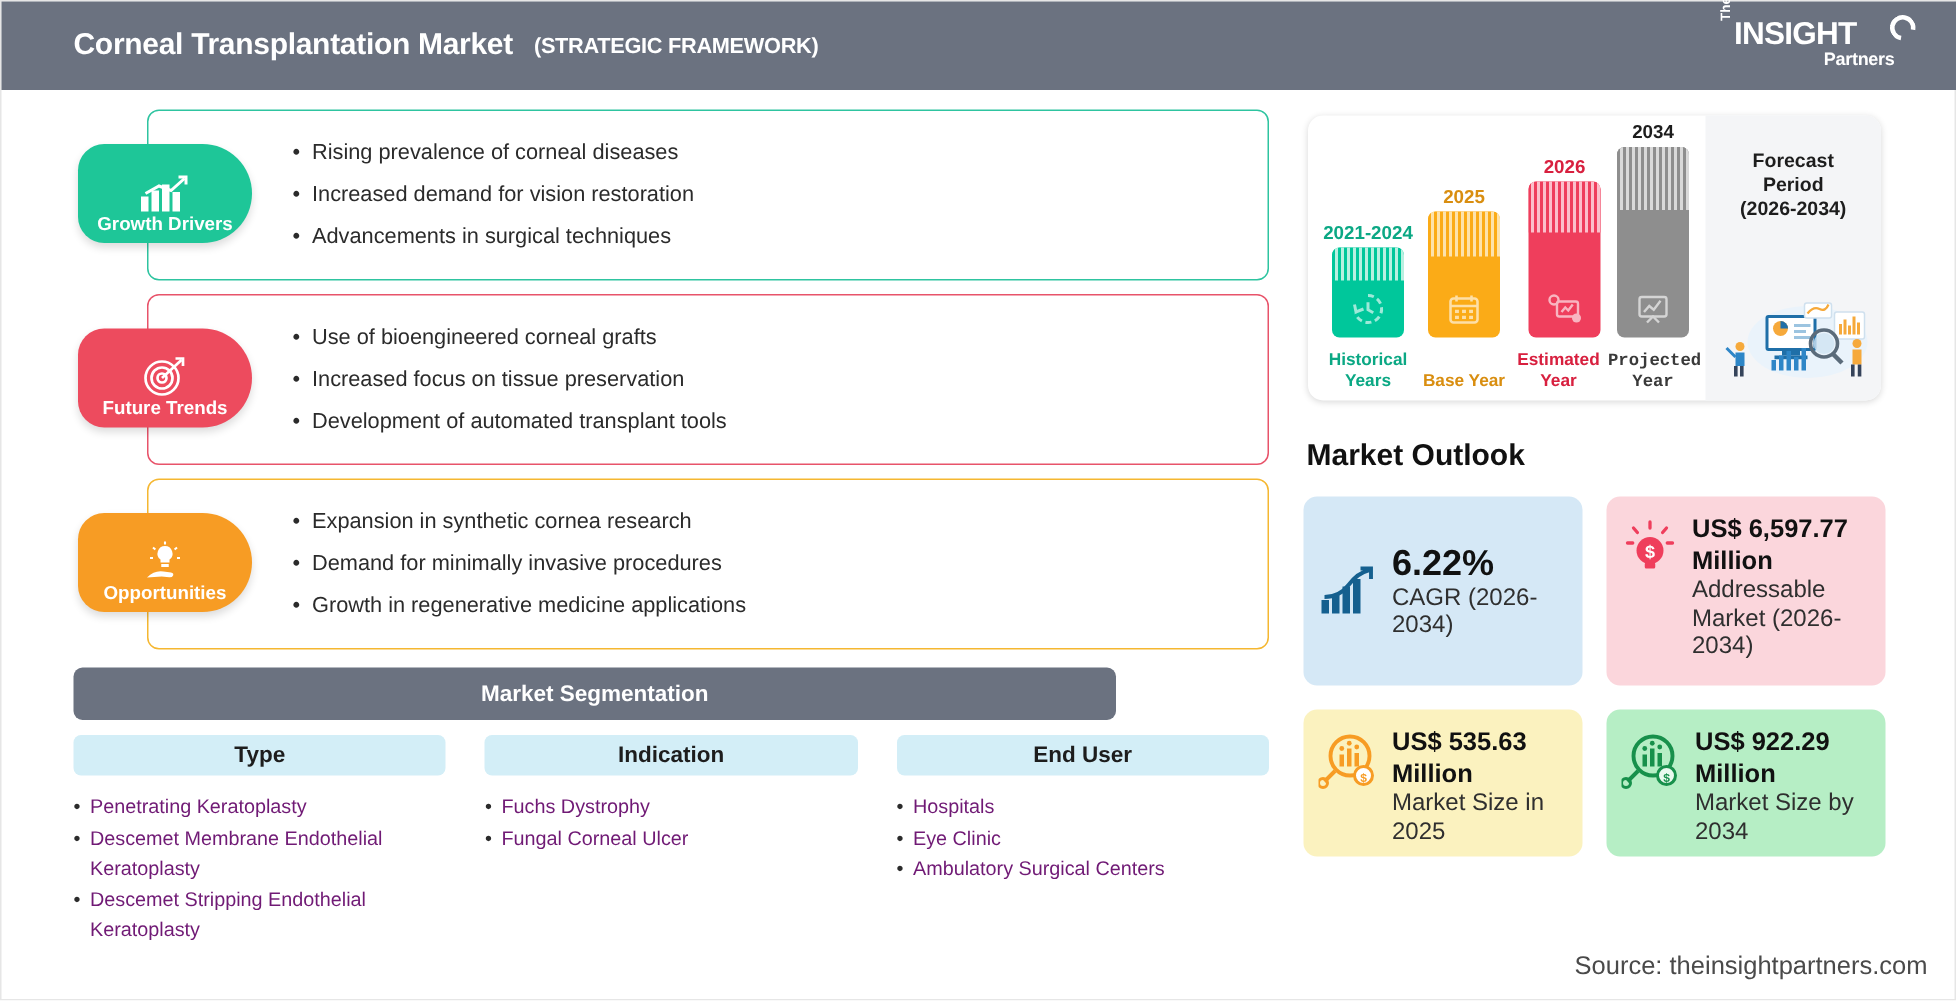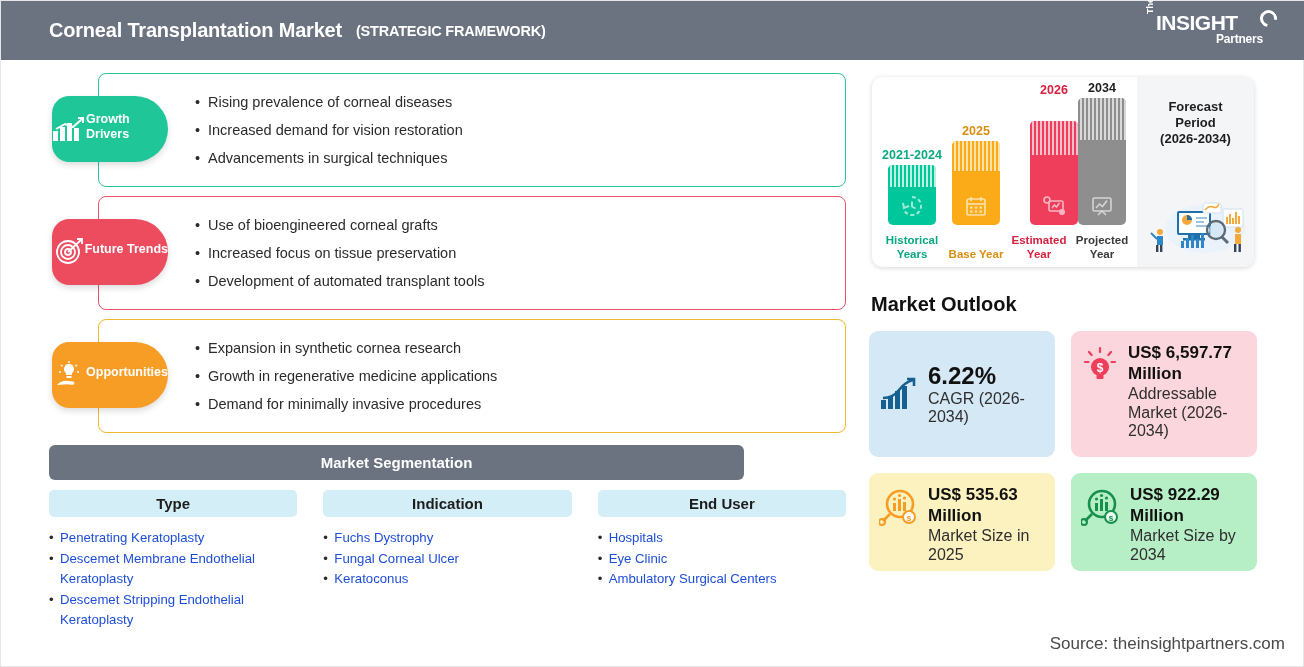--- a/index.html
+++ b/index.html
@@ -86,21 +86,21 @@
   .pillar-bullets li::before {
     content: "•";
     position: absolute; left: 0; top: 0;
     color: #2b2b2b;
   }
   .badge {
     position: absolute;
     left: -47px;
     width: 116px; height: 66px;
     border-radius: 18px 34px 34px 18px;
-    display: flex; 
+    display: flex; flex-direction: column;
     align-items: center; justify-content: flex-end;
     padding-bottom: 5px;
     box-shadow: 0 3px 6px rgba(0,0,0,0.14);
     color: #fff;
   }
   .badge-label {
     font-size: 12.5px; font-weight: bold;
     color: #ffffff;
     line-height: 15px;
   }
@@ -129,21 +129,21 @@
   .seg-col { width: 249px; }
   .seg-head {
     height: 27px; border-radius: 5px;
     background: #d3eef7;
     display: flex; align-items: center; justify-content: center;
     font-size: 15px; font-weight: bold; color: #1d1d1d;
   }
   .seg-list { margin-top: 11px; }
   .seg-list li {
     list-style: none; position: relative;
-    font-size: 13.2px; color: #1d4ed8;
+    font-size: 13.2px; color: #701a75;
     line-height: 20.5px; padding-left: 11px;
     margin-bottom: 0px;
   }
   .seg-list li::before {
     content: "•"; position: absolute; left: 0; top: 0; color: #2b2b2b;
   }
 
   .source {
     position: absolute; right: 18px; bottom: 12px;
     font-size: 17px; color: #4a4a4a;
@@ -299,41 +299,40 @@
             <path d="M7 12 h2"></path>
               <path d="M25 12 h2"></path>
           </g>
           <path d="M5 25 q5 -5 11 -4 l5 0.6 q2 0.4 1.4 2 q-0.6 1.4 -2.6 1.2 l-5 -0.5" fill="#fff"></path>
         </svg>
       </div>
       <div class="badge-label">Opportunities</div>
     </div>
     <ul class="pillar-bullets">
       <li>Expansion in synthetic cornea research</li>
+      <li>Demand for minimally invasive procedures</li>
       <li>Growth in regenerative medicine applications</li>
-      <li>Demand for minimally invasive procedures</li>
     </ul>
   </div>
 
   <div class="seg-title">Market Segmentation</div>
   <div class="seg-cols">
     <div class="seg-col">
       <div class="seg-head">Type</div>
       <ul class="seg-list">
         <li>Penetrating Keratoplasty</li>
         <li>Descemet Membrane Endothelial Keratoplasty</li>
         <li>Descemet Stripping Endothelial Keratoplasty</li>
       </ul>
     </div>
     <div class="seg-col">
       <div class="seg-head">Indication</div>
       <ul class="seg-list">
         <li>Fuchs Dystrophy</li>
         <li>Fungal Corneal Ulcer</li>
-        <li>Keratoconus</li>
       </ul>
     </div>
     <div class="seg-col">
       <div class="seg-head">End User</div>
       <ul class="seg-list">
         <li>Hospitals</li>
         <li>Eye Clinic</li>
         <li>Ambulatory Surgical Centers</li>
       </ul>
     </div>
@@ -377,21 +376,21 @@
                   <rect x="14.4" y="15.5" width="2.6" height="2.2"></rect>
               </g>
             </svg>
           </div>
         </div>
       </div>
       <div class="bar-label" style="left:74px;color:#d98e10;">
         <span>Base Year</span>
       </div>
 
-      <div class="bar-group" style="left:158px;gap:21px;">
+      <div class="bar-group" style="left:147px;">
         <div class="bar-year" style="color:#d8203f;">2026</div>
         <div class="bar" style="height:104px;background:#ef3e5c;">
           <div class="bar-stripes" style="height:34px;background:repeating-linear-gradient(90deg,#ef3e5c 0 2px,#fbc0cb 2px 4px);"></div>
           <div class="bar-ico">
             <svg width="24" height="22" viewBox="0 0 24 22">
               <rect x="7" y="6" width="14" height="10" rx="1.5" stroke="#fff" stroke-width="1.6" fill="none"></rect>
               <path d="M10 13 l2.5 -3 l2 2 l3 -4" stroke="#fff" stroke-width="1.6" fill="none"></path>
               <circle cx="5" cy="5" r="3" stroke="#fff" stroke-width="1.6" fill="none"></circle>
               <circle cx="20" cy="17" r="3" fill="#fff"></circle>
             </svg>
@@ -408,21 +407,21 @@
           <div class="bar-stripes" style="height:42px;background:repeating-linear-gradient(90deg,#8e8e8e 0 2px,#d9d9d9 2px 4px);"></div>
           <div class="bar-ico">
             <svg width="24" height="22" viewBox="0 0 24 22">
               <rect x="3" y="3" width="18" height="13" rx="1.5" stroke="#fff" stroke-width="1.6" fill="none"></rect>
               <path d="M6 13 l3.5 -4 l3 2.5 l4.5 -6" stroke="#fff" stroke-width="1.6" fill="none"></path>
               <path d="M8 20 l4 -4 l4 4" stroke="#fff" stroke-width="1.6" fill="none"></path>
             </svg>
           </div>
         </div>
       </div>
-      <div class="bar-label" style="left:200px;color:#3a3a3a;">
+      <div class="bar-label" style="left:200px;color:#3a3a3a;font-family:Liberation Mono, monospace;">
         <span>Projected Year</span>
       </div>
 
     </div>
 
     <div class="forecast-panel">
       <div class="forecast-txt">
         <div>Forecast</div>
         <div>Period</div>
         <div>(2026-2034)</div>

